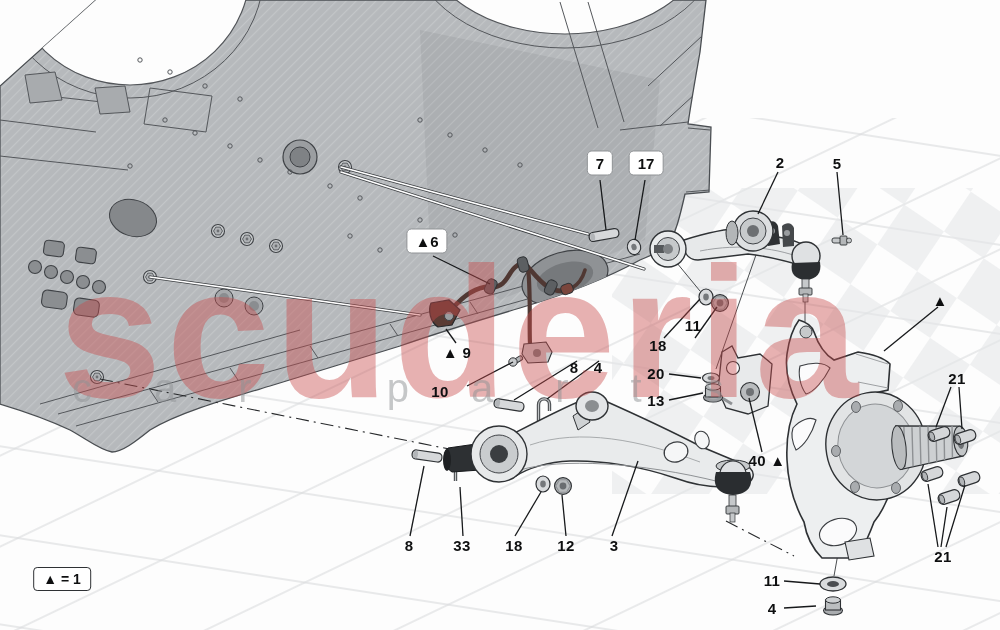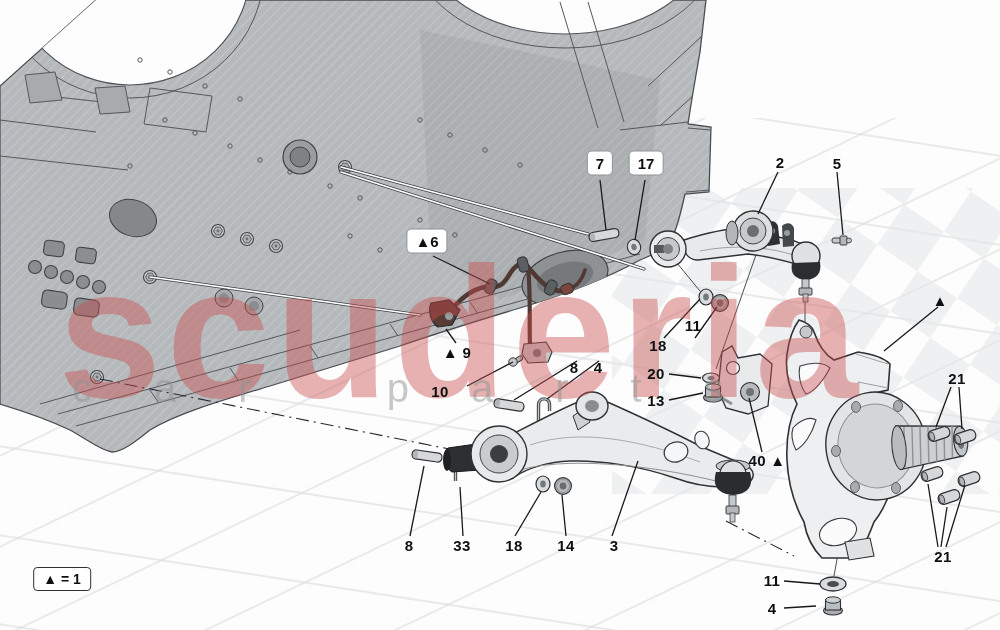--- a/index.html
+++ b/index.html
@@ -366,21 +366,21 @@
 <div class="co" style="left:598px;top:367px">4</div>
 <div class="co" style="left:440px;top:391px">10</div>
 <div class="co" style="left:457px;top:352px">▲ 9</div>
 <div class="co" style="left:767px;top:460px">40 ▲</div>
 <div class="co" style="left:940px;top:300px">▲</div>
 <div class="co" style="left:957px;top:378px">21</div>
 <div class="co" style="left:943px;top:556px">21</div>
 <div class="co" style="left:772px;top:580px">11</div>
 <div class="co" style="left:772px;top:608px">4</div>
 <div class="co" style="left:614px;top:545px">3</div>
-<div class="co" style="left:566px;top:545px">14</div>
+<div class="co" style="left:566px;top:545px">12</div>
 <div class="co" style="left:514px;top:545px">18</div>
 <div class="co" style="left:462px;top:545px">33</div>
 <div class="co" style="left:409px;top:545px">8</div>
 
 <div class="legend">
   <span>▲ = 1</span>
 </div>
 
 </div>
 

